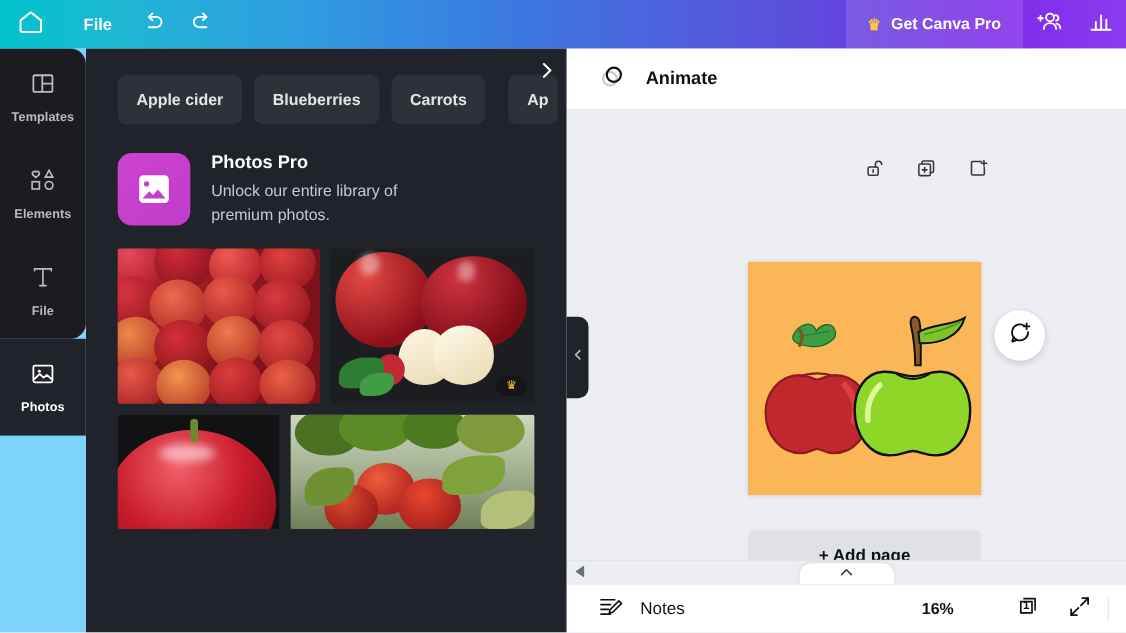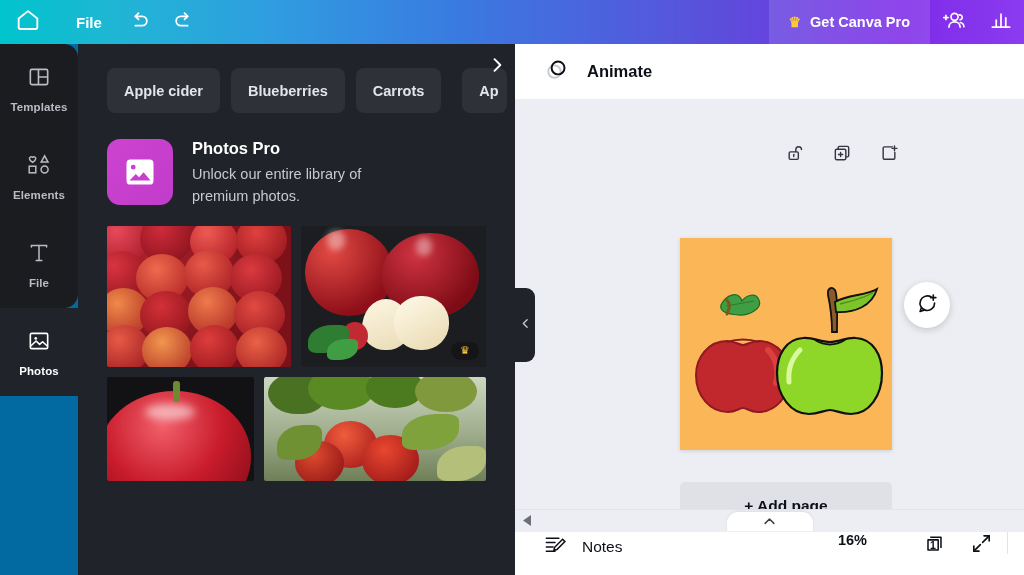--- a/index.html
+++ b/index.html
@@ -24,21 +24,21 @@
   .pro-btn{
     display:flex; align-items:center; gap:9px; height:44px; padding:0 20px;
     background:rgba(255,255,255,0.13); color:#fff; font-size:14.5px; font-weight:bold; cursor:pointer;
   }
   .crown-ico{ font-size:14px; color:#ffc83d; line-height:1; }
   .share-btn,.chart-btn{ width:47px; height:44px; display:flex;align-items:center;justify-content:center;cursor:pointer;}
 
   
   .rail{
     position:absolute; left:0; top:44px; width:78px; height:531px;
-    background:#0369a1; z-index:30;
+    background:#7dd3fc; z-index:30;
   }
   .rail-item{
     position:relative; height:88px; display:flex; flex-direction:column;
     align-items:center; justify-content:center; gap:7px; cursor:pointer;
     color:#b9bcc4;
   }
   .rail-item .lbl{ font-size:11.5px; font-weight:bold; letter-spacing:.1px;}
   .rail-item.active{ background:#21232a; color:#fff; }
   .rail-item.active .lbl{ color:#fff; }
   .rail-group{ background:#1b1c1f; border-radius:0 14px 14px 0; }
@@ -131,21 +131,21 @@
   }
   .scroll-left{ width:24px; display:flex; justify-content:center; cursor:pointer; color:#6b6f78;}
   .up-tab{
     position:absolute; left:50%; transform:translateX(-50%); bottom:42px;
     width:86px; height:21px; background:#fff; border-radius:11px 11px 0 0;
     display:flex; align-items:flex-end; justify-content:center; padding-bottom:2px;
     cursor:pointer; box-shadow:0 -1px 3px rgba(14,19,24,.07);
   }
   .botbar{
     position:absolute; left:0; bottom:0; width:509px; height:44px;
-    background:#fff; display:flex; align-items:flex-start; padding:0 16px 0 28px;
+    background:#fff; display:flex; align-items:center; padding:0 16px 0 28px;
     border-top:1px solid #edeef1;
   }
   .notes{ display:flex; align-items:center; gap:14px; cursor:pointer; }
   .notes-lbl{ font-size:15.5px; color:#0d1117; }
   .bot-spacer{ flex:1; }
   .zoom-val{ font-size:14.5px; font-weight:bold; color:#0d1117; cursor:pointer; margin-right:56px;}
   .pages-ico{ position:relative; cursor:pointer; margin-right:22px; }
   .pages-num{
     position:absolute; left:2px; top:5px; width:16px; height:15px;
     display:flex; align-items:center; justify-content:center;

